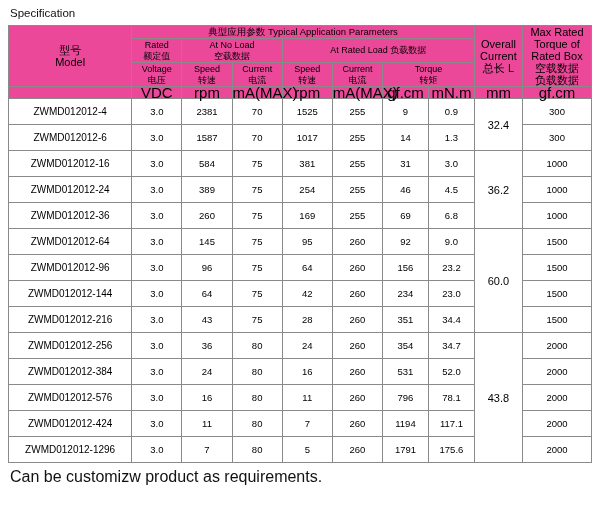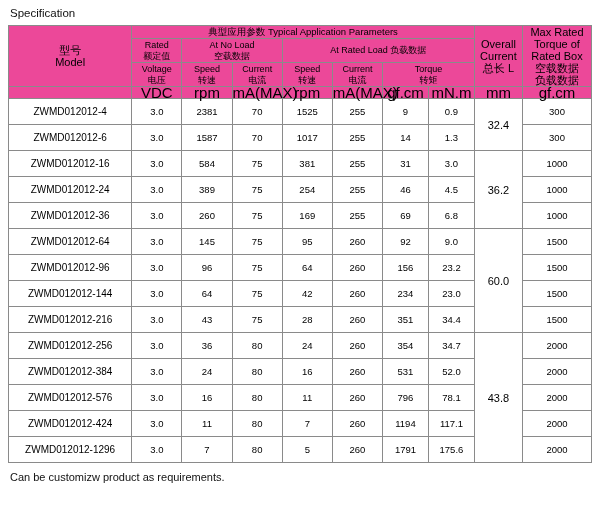--- a/index.html
+++ b/index.html
@@ -72,21 +72,21 @@
   }
   tbody td {
     height: 25px;
     font-size: 9.5px;
     background: #ffffff;
   }
   .len-cell {
     font-size: 11px;
   }
   .footnote {
-    font-size: 11px;
+    font-size: 16px;
     line-height: 14px;
     padding: 7px 2px 0 2px;
     color: #111;
   }
   .two-line {
     display: block;
   }
 </style>
 </head>
 <body>

